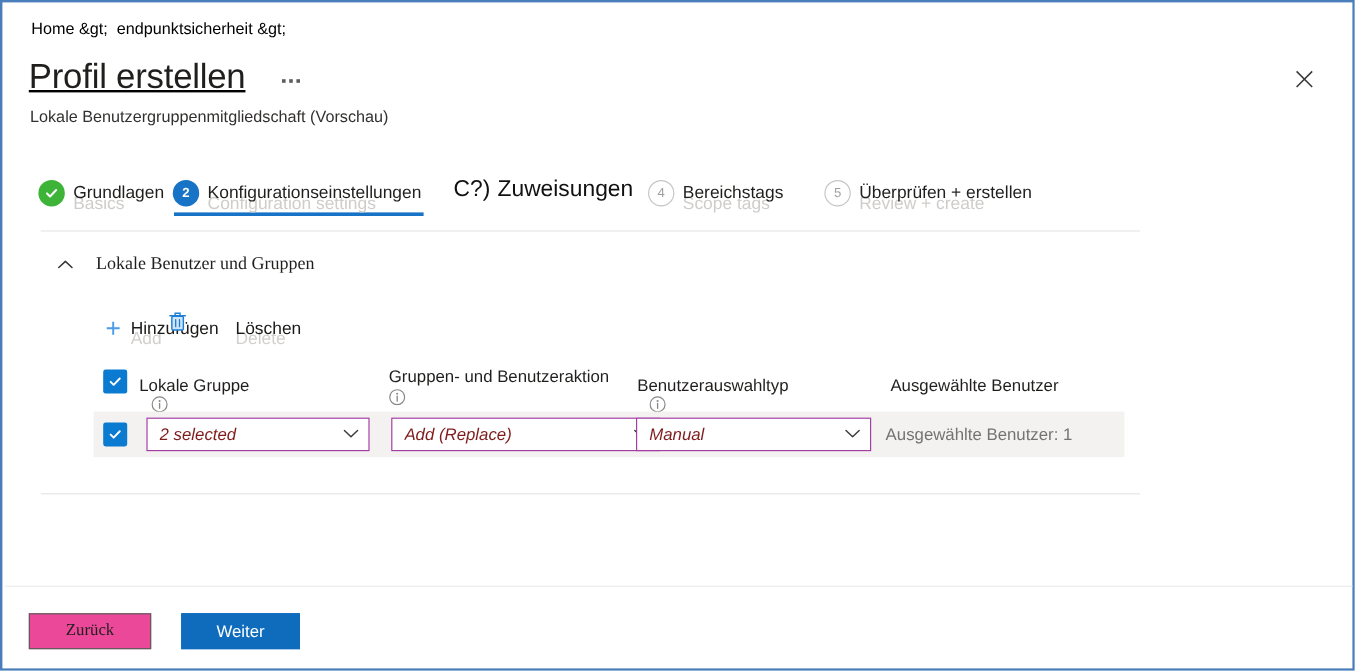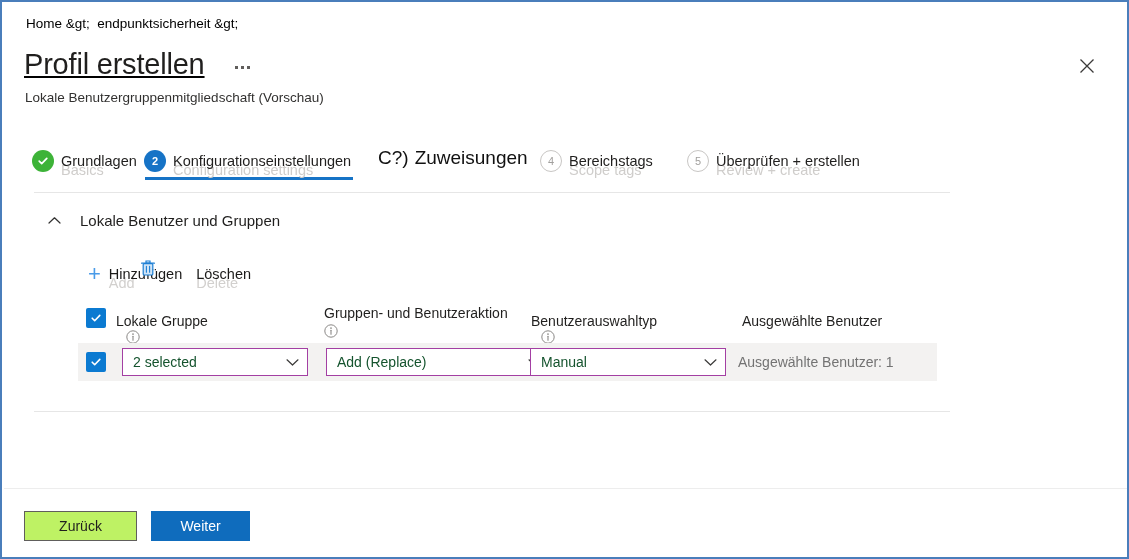--- a/index.html
+++ b/index.html
@@ -176,20 +176,21 @@
   #divider-footer { left: 2px;  top: 486px; width: 1125px; background: #ededed; }
 
   
   .section-head {
     position: absolute;
     left: 44px;
     top: 210px;
     display: flex;
     align-items: center;
     cursor: pointer;
+    font-family: Liberation Serif, serif;
   }
   .chev {
     width: 16px;
     height: 16px;
     display: flex;
     align-items: center;
     justify-content: center;
   }
   .section-head-label {
     font-size: 15px;
@@ -300,23 +301,24 @@
     border: 1px solid #a33fa3;
     background: #ffffff;
     display: flex;
     align-items: center;
     padding: 0 8px 0 10px;
     cursor: pointer;
   }
   .dropdown .dd-value {
     flex: 1 1 auto;
     font-size: 14px;
-    color: #14532d;
+    color: #7f1d1d;
     white-space: nowrap;
     overflow: hidden;
+    font-style: italic;
   }
   .dropdown .dd-chev {
     flex: 0 0 auto;
     margin-left: 6px;
   }
   #dd-group   { left: 44px;  width: 186px; }
   #dd-action  { left: 248px; width: 224px; }
   #dd-seltype { left: 452px; width: 196px; }
 
   .row-users {
@@ -335,24 +337,25 @@
     height: 30px;
     box-sizing: border-box;
     display: flex;
     align-items: center;
     justify-content: center;
     font-size: 14px;
     cursor: pointer;
   }
   #btn-back {
     left: 22px;
-    width: 113px;
-    background: #bef264;
+    width: 102px;
+    background: #ec4899;
     border: 1px solid #605e5c;
     color: #201f1e;
+    font-family: Liberation Serif, serif;
   }
   #btn-next {
     left: 149px;
     width: 99px;
     background: #0f6cbd;
     border: 1px solid #0f6cbd;
     color: #ffffff;
   }
 </style>
 </head>

